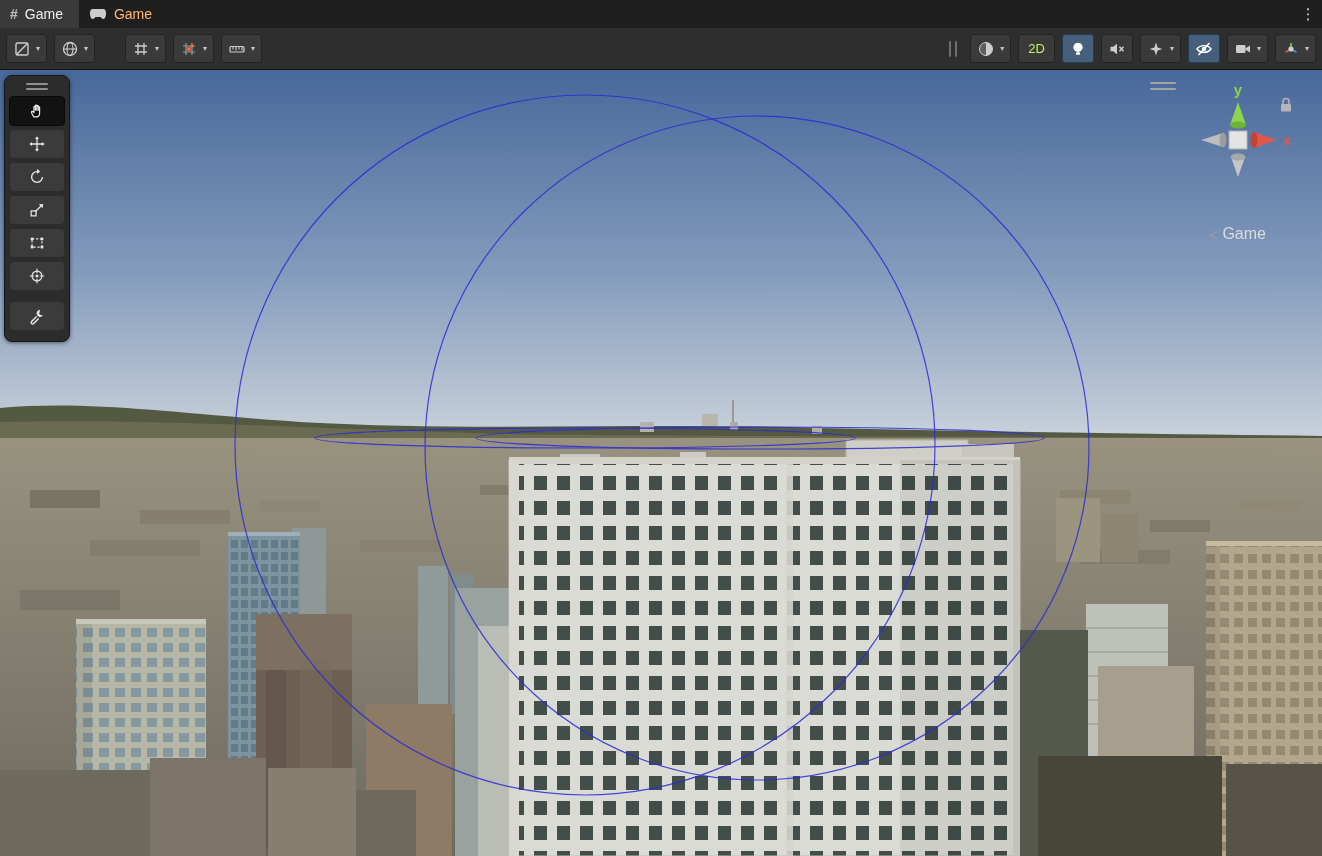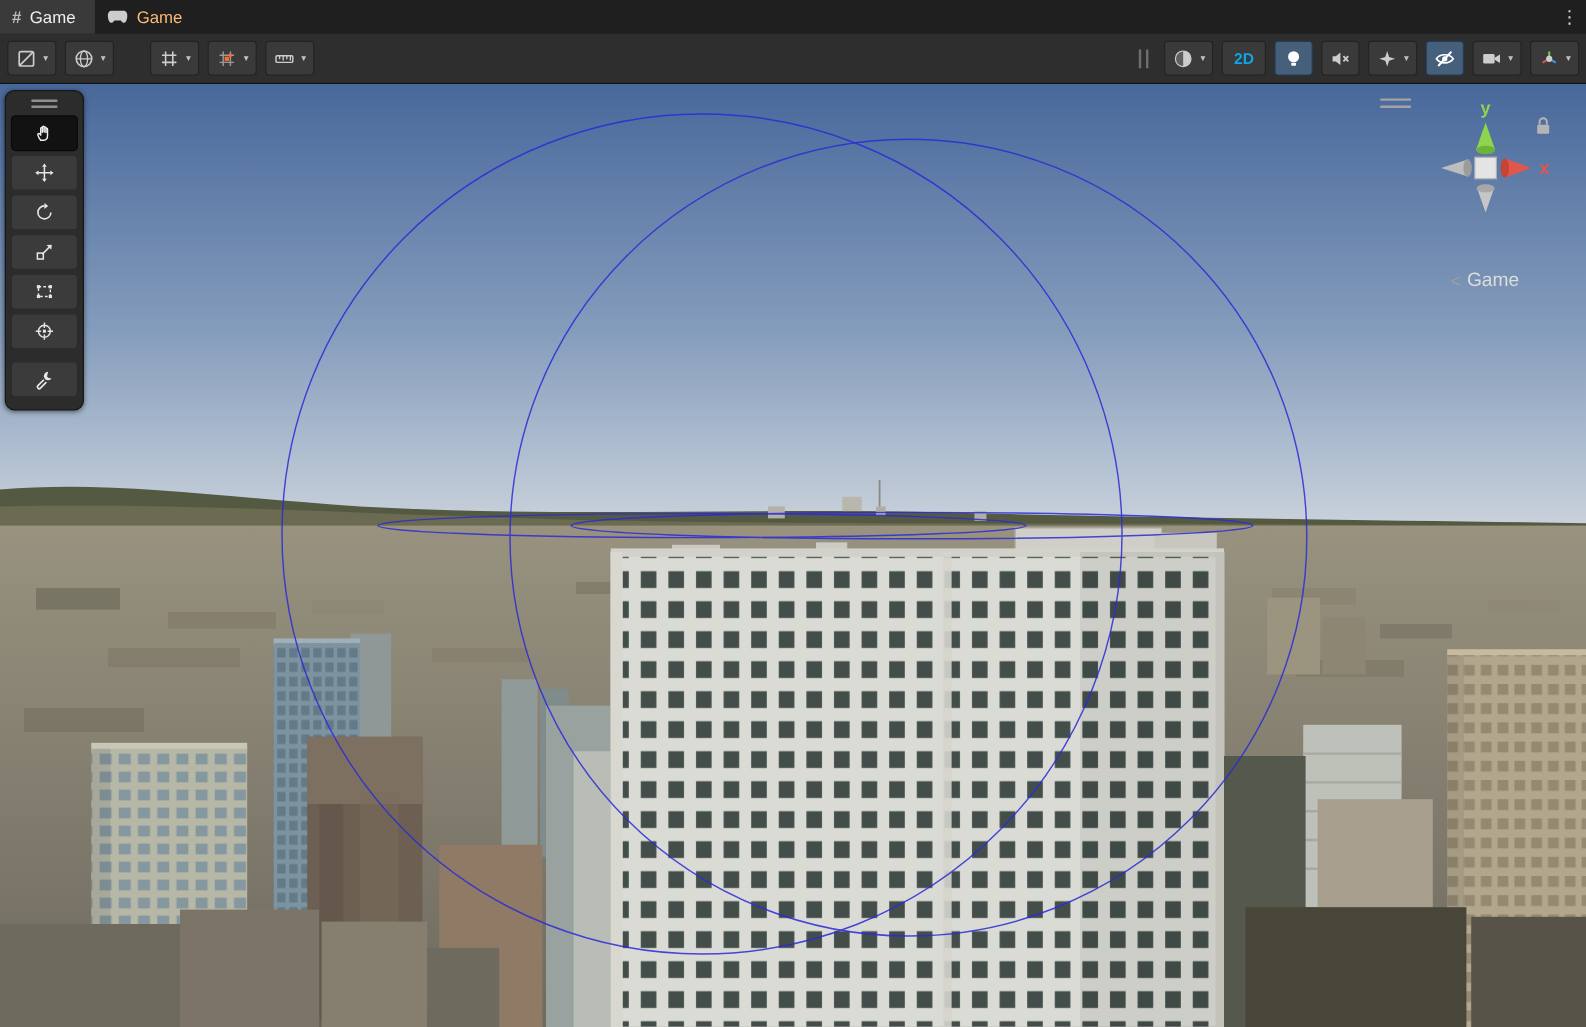--- a/index.html
+++ b/index.html
@@ -11,21 +11,21 @@
   .tab.active{background:#3a3a3a;color:#efefef;}
   .tab .hash{color:#bdbdbd;font-size:14px;font-weight:bold;}
   .tab-fill{flex:1;}
   .kebab{width:28px;display:flex;align-items:center;justify-content:center;color:#d8d8d8;font-size:15px;}
 
   
   .toolbar{height:41px;background:#2e2e2e;border-bottom:1px solid #141414;display:flex;align-items:center;padding:0 6px;gap:7px;}
   .tb-btn{height:29px;display:flex;align-items:center;gap:3px;background:#3a3a3a;border:1px solid #232323;border-radius:3px;padding:0 6px;color:#c8c8c8;box-sizing:border-box;}
   .tb-btn.toggled{background:#46607c;border-color:#243c55;}
   .tb-btn .arrow{font-size:8px;color:#c2c2c2;margin-left:2px;line-height:1;}
-  .tb-btn.text-btn{font-size:13px;font-weight:bold;color:#0ea5e9;padding:0 9px;}
+  .tb-btn.text-btn{font-size:13px;font-weight:normal;color:#bef264;padding:0 9px;}
   .tb-gap{width:16px;}
   .tb-spacer{flex:1;}
   .overlay-sep{display:flex;gap:4px;margin:0 6px;}
   .overlay-sep i{width:2px;height:16px;background:#6e6e6e;border-radius:1px;}
   .icon18{display:flex;align-items:center;justify-content:center;width:18px;height:18px;}
 
   
   .viewport{position:relative;width:1322px;height:786px;overflow:hidden;background:#7e97b8;}
   .viewport svg.scene{display:block;}
 

